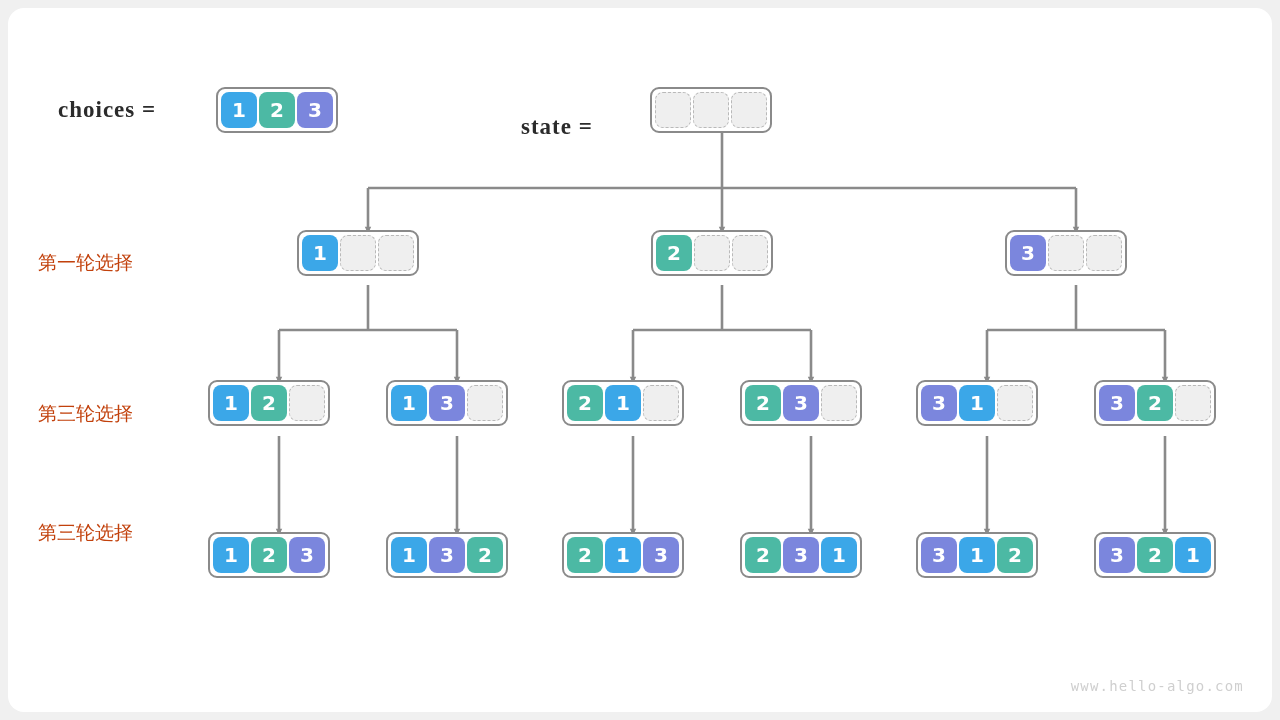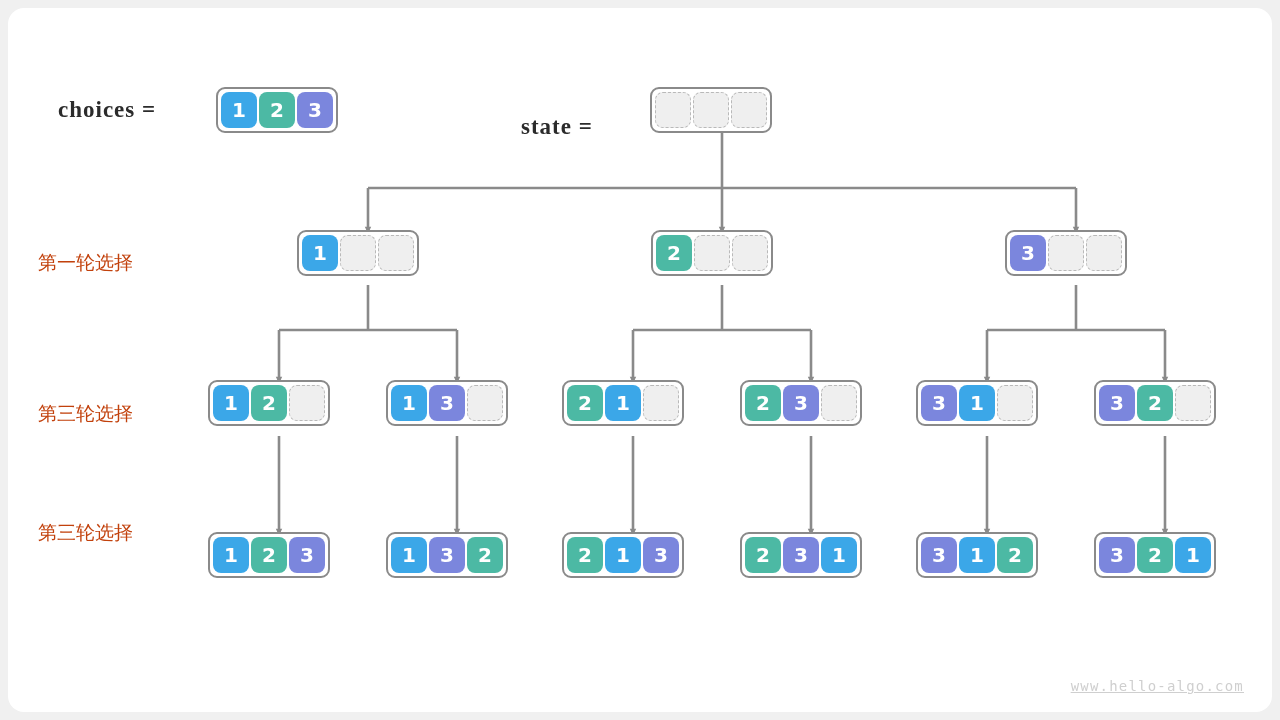--- a/index.html
+++ b/index.html
@@ -20,21 +20,21 @@
     letter-spacing:1px;white-space:nowrap;
   }
   .cn-label{
     position:absolute;
     font-family:"DejaVu Sans","Liberation Sans",sans-serif;
     font-size:19px;color:#c2410c;white-space:nowrap;
   }
   .watermark{
     position:absolute;right:36px;bottom:26px;
     font-family:"DejaVu Sans Mono","Liberation Mono",monospace;
-    font-size:14px;color:#cfcfcf;letter-spacing:1.2px;text-decoration:underline;
+    font-size:14px;color:#cfcfcf;letter-spacing:1.2px;
   }
 
   
   .arr{
     position:absolute;
     box-sizing:border-box;
     border:2.5px solid #8a8a8a;
     border-radius:9px;
     background:#ffffff;
     padding:3px;

